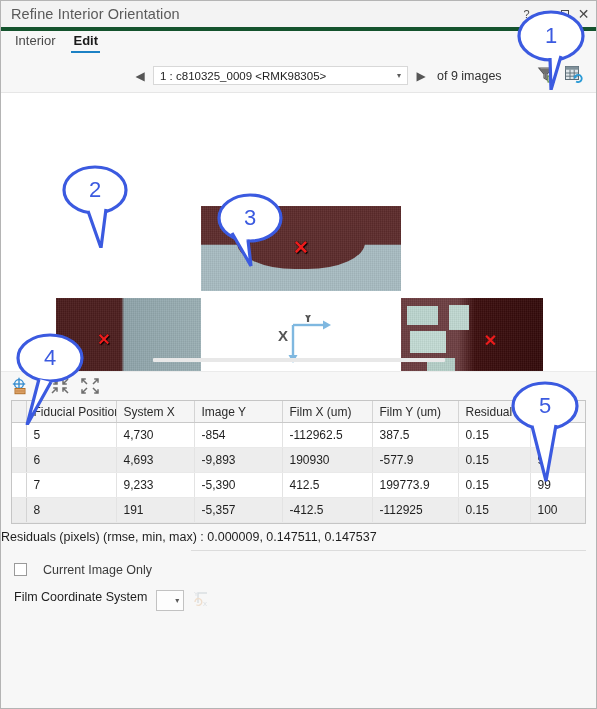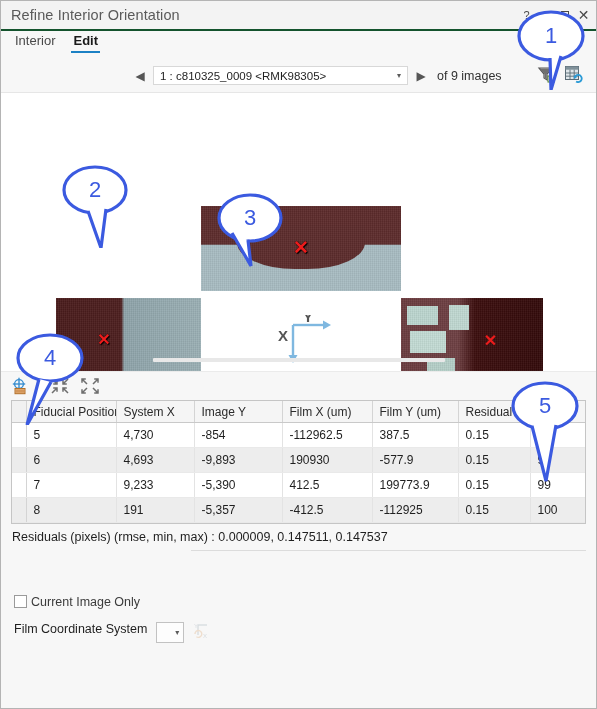--- a/index.html
+++ b/index.html
@@ -22,21 +22,21 @@
     border: 1px solid #b4b4b4;
     background: #f7f7f7;
     display: flex;
     flex-direction: column;
   }
   
   .titlebar {
     height: 30px;
     flex: 0 0 30px;
     background: #f3f3f3;
-    border-bottom: 2px solid #14532d;
+    border-bottom: 4px solid #14532d;
     display: flex;
     align-items: center;
     padding: 0 4px 0 10px;
     box-sizing: border-box;
     position: relative;
   }
   .title-text {
     font-size: 14.5px;
     color: #5a5a5a;
     font-weight: normal;
@@ -248,38 +248,36 @@
     display: flex;
     flex-direction: column;
     align-items: center;
     flex: 0 0 16px;
   }
   
   .residuals {
     flex: 0 0 26px;
     display: flex;
     align-items: center;
-    padding-left: 11px;
     font-size: 12.5px;
     color: #1f1f1f;
   }
   .sep-line {
     height: 1px;
     background: #dcdcdc;
     margin: 0 10px 0 190px;
   }
   .footer {
     flex: 1;
     padding: 12px 0 0 13px;
     box-sizing: border-box;
   }
   .checkrow {
-    display: flex; align-items: flex-start; gap: 4px;
+    display: flex; align-items: flex-start; gap: 16px;
     margin-bottom: 13px;
-    margin-top: 32px;
   }
   .chk {
     width: 13px; height: 13px;
     border: 1px solid #9a9a9a;
     background: #ffffff;
     box-sizing: border-box;
   }
   .chk-label { font-size: 12.5px; color: #3b3b3b; }
   .fcsrow {
     display: flex; align-items: flex-start; gap: 9px;

